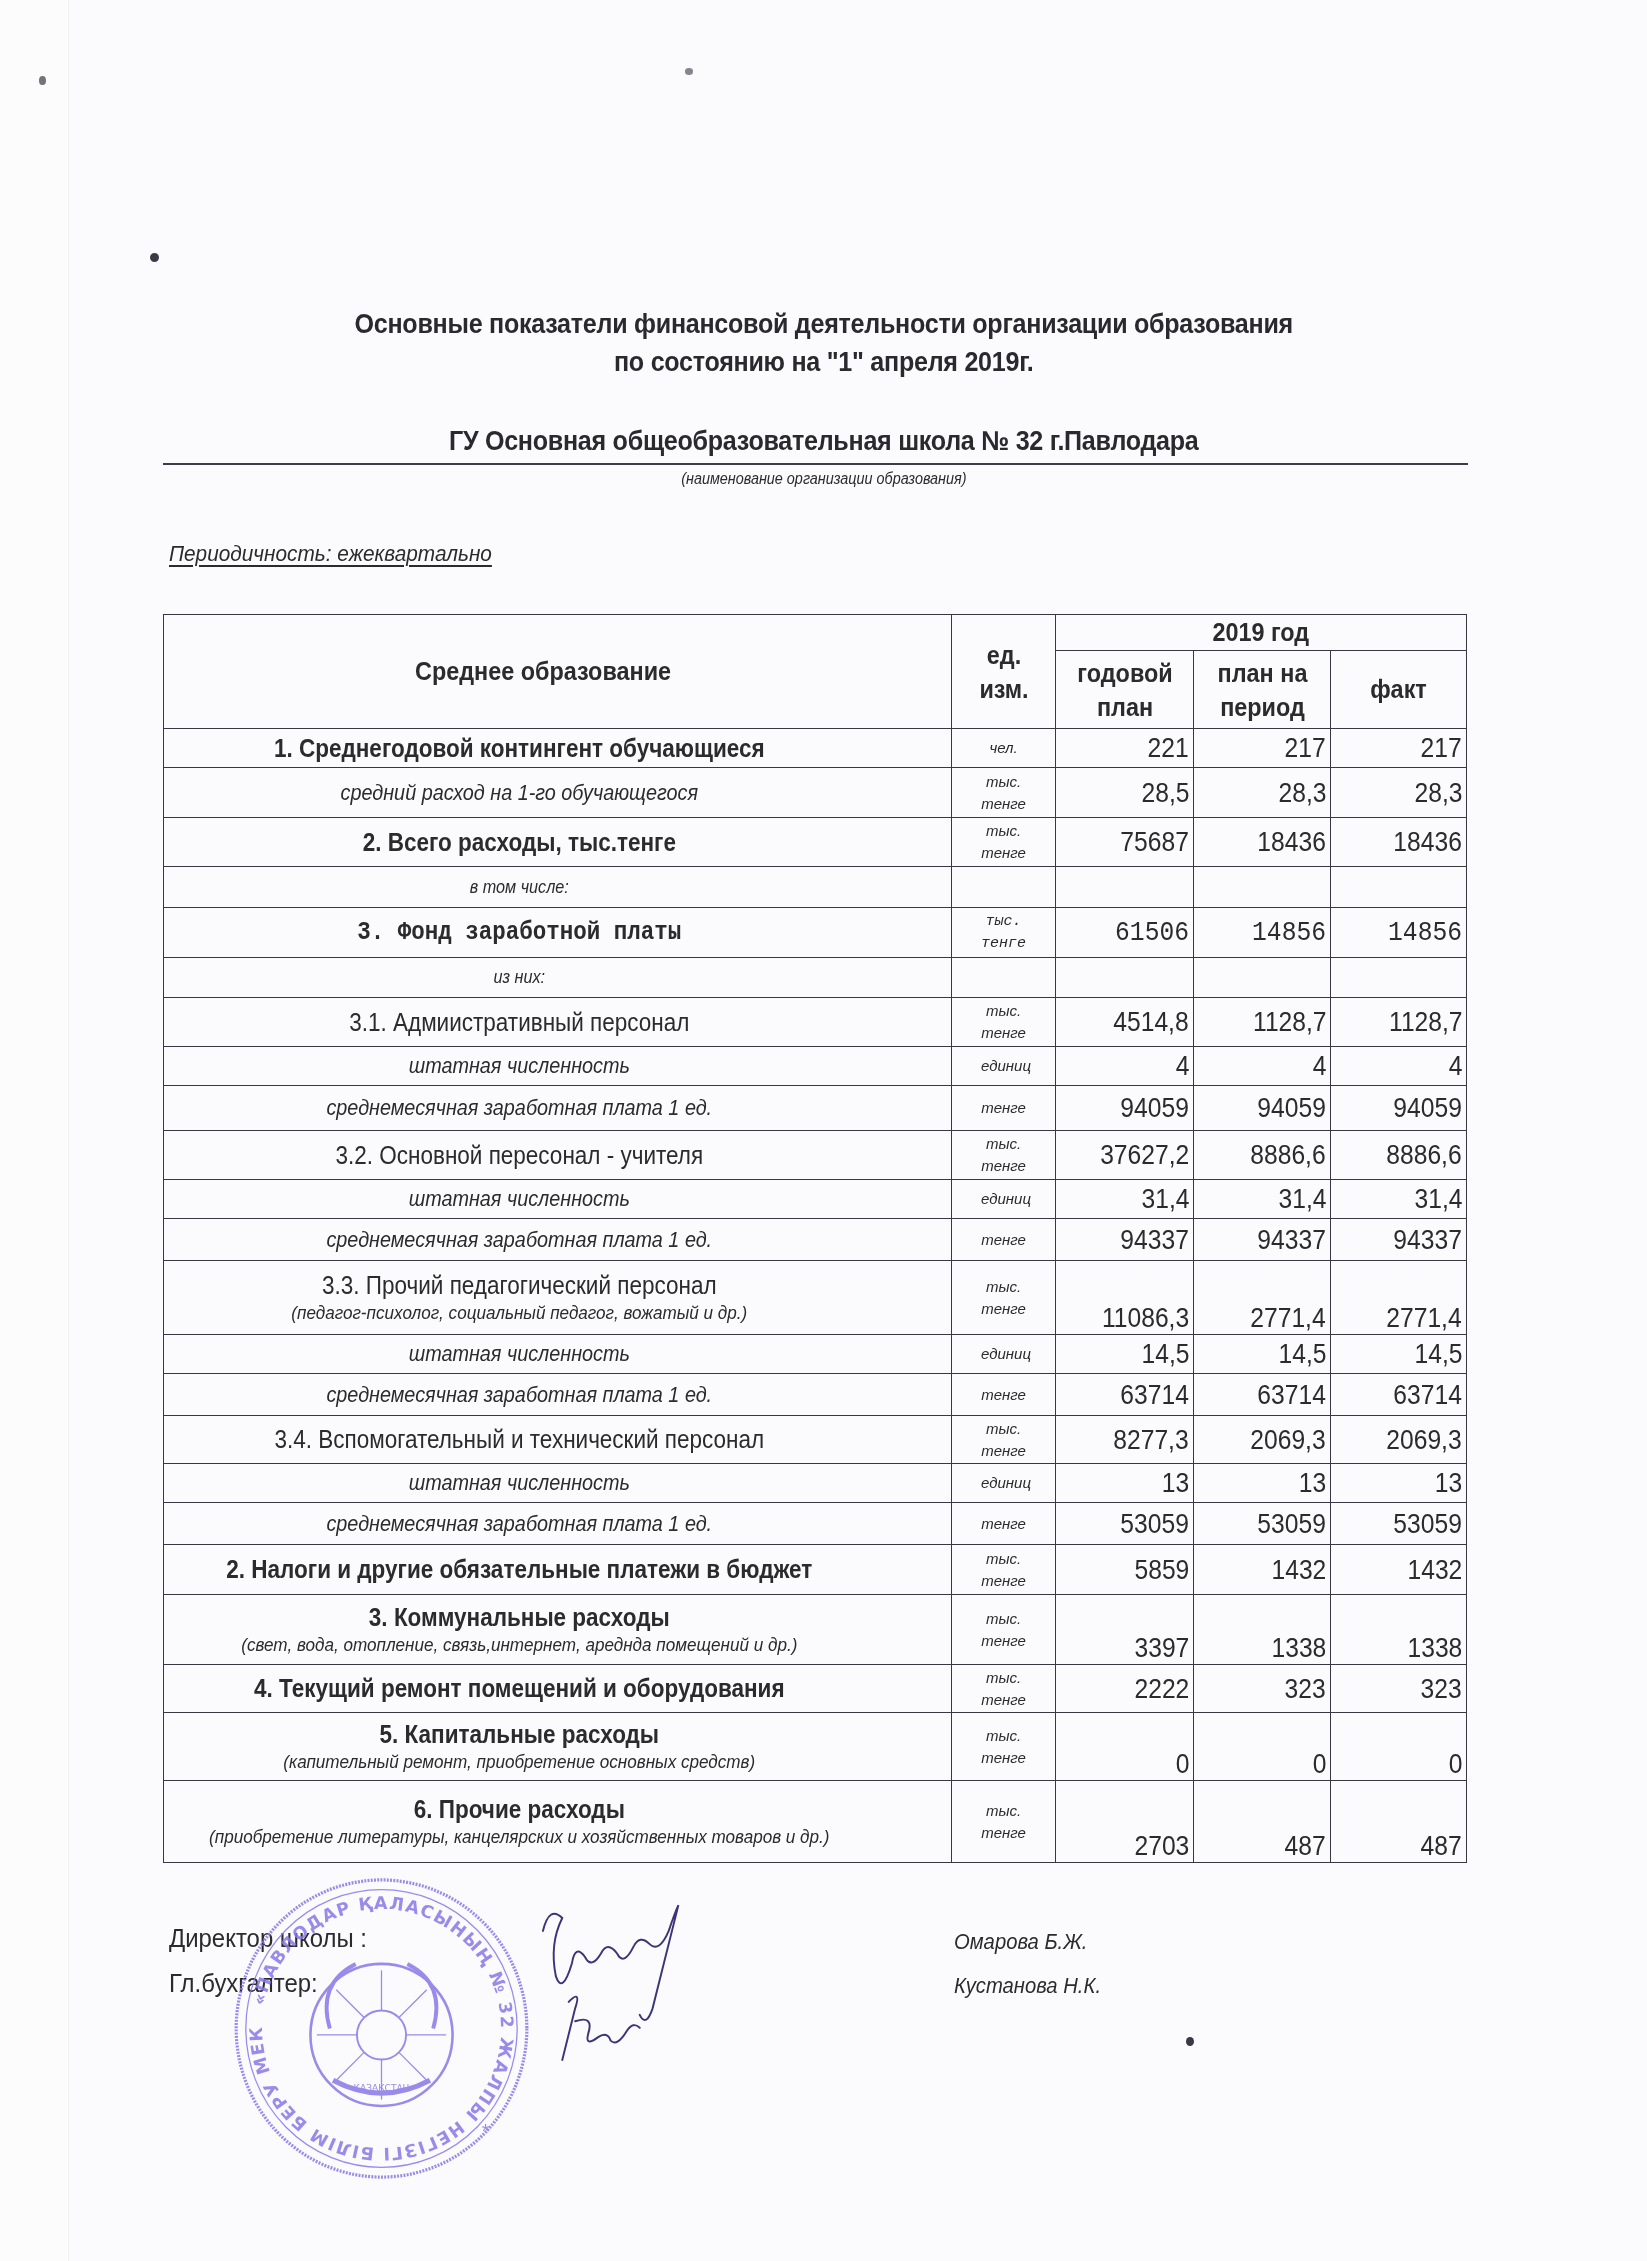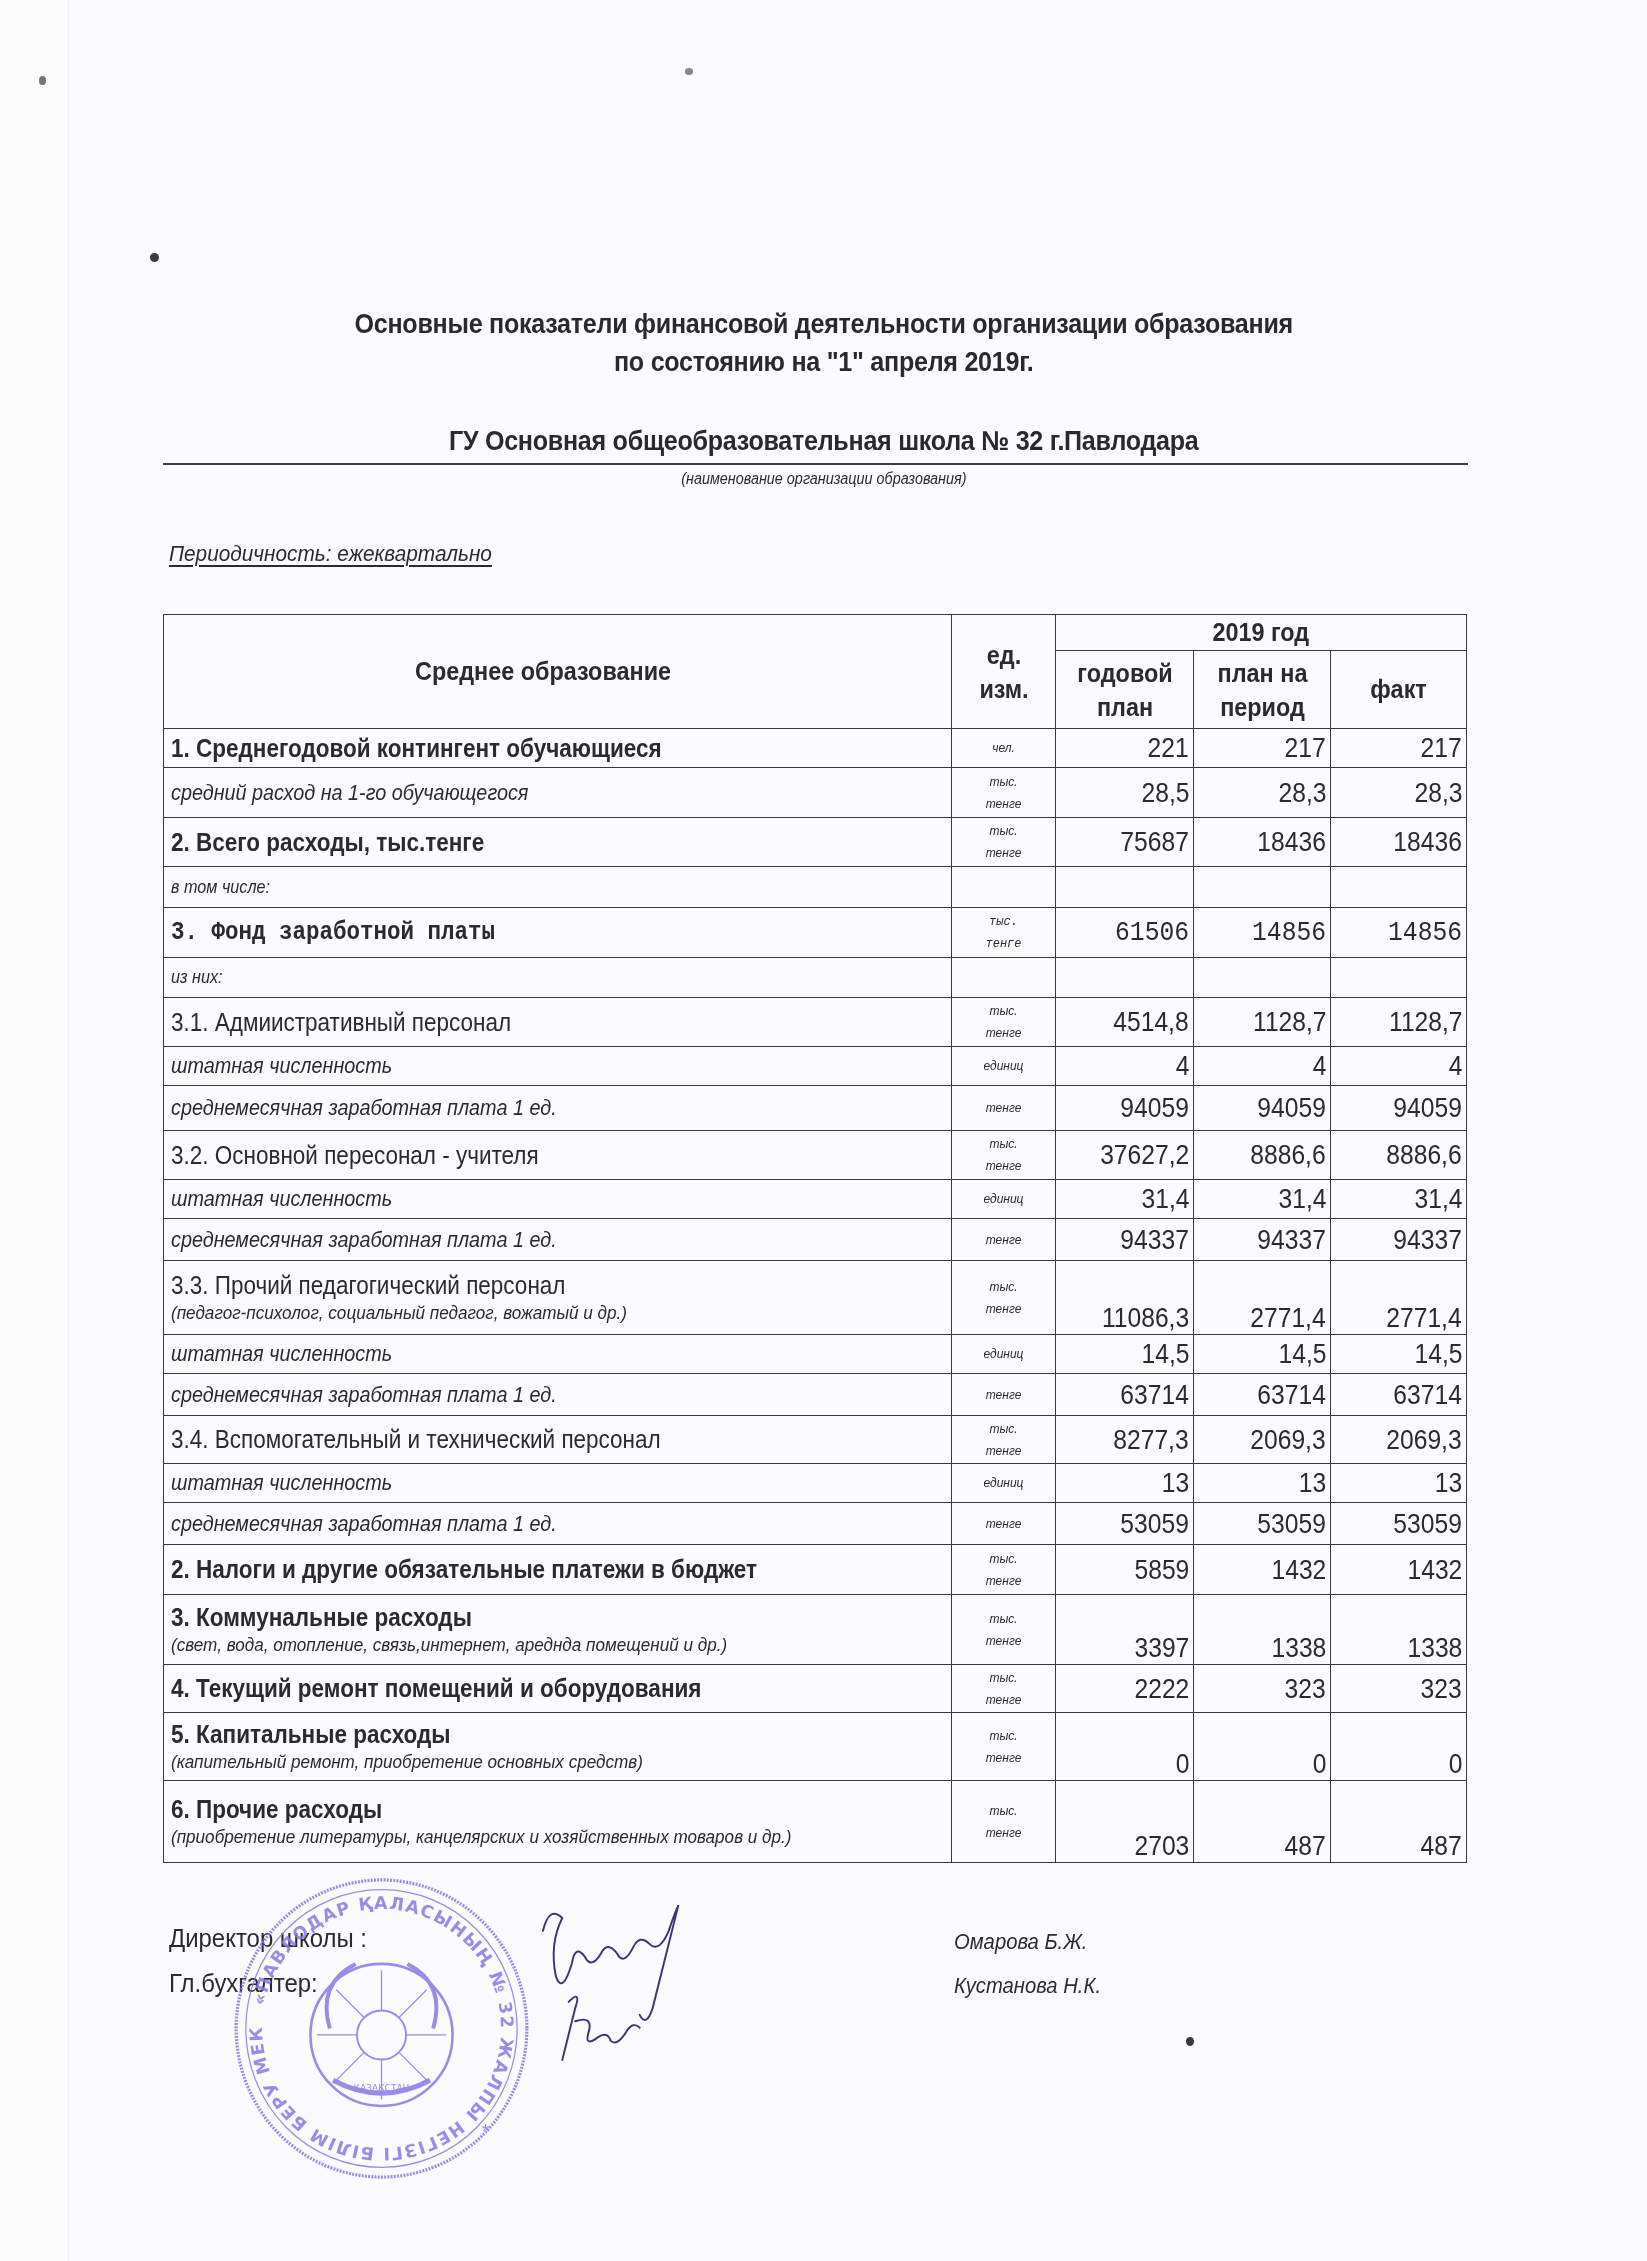--- a/index.html
+++ b/index.html
@@ -29,26 +29,26 @@
   table.grid td, table.grid th {
     border:1.9px solid #3a3744; padding:0 6.5px; vertical-align:middle;
     overflow:hidden; white-space:nowrap;
   }
   table.grid th { font-weight:bold; font-size:26px; text-align:center; line-height:35px; }
   .c-name { width:788px; }
   .c-unit { width:104px; }
   .c-v1 { width:138px; }
   .c-v2 { width:137px; }
   .c-v3 { width:136px; }
-  .lbl { font-size:25px; text-align:left; transform-origin:0 50%; }
+  .lbl { font-size:25px; text-align:center; transform-origin:0 50%; }
   .lbl.bold { font-weight:bold; }
   .lbl.ital { font-style:italic; font-size:22px; }
   .lbl .sub { display:block; font-style:italic; font-size:19px; font-weight:normal; }
   .lbl .main { display:block; }
-  .unit { font-style:italic; font-size:12px; text-align:center; line-height:22px; }
+  .unit { font-style:italic; font-size:15px; text-align:center; line-height:22px; }
   .num { font-size:28px; text-align:right; padding-right:3.9px !important; }
   .squash { display:inline-block; transform:scaleX(0.9); transform-origin:0 50%; }
   .squash-r { display:inline-block; transform:scaleX(0.88); transform-origin:100% 50%; }
 
   .sig-label { font-size:26px; transform:scaleX(0.92); transform-origin:0 0; }
   .sig-name { font-size:22px; font-style:italic; transform:scaleX(0.92); transform-origin:0 0; }
   .stamp { left:220px; top:1867px; width:323px; height:323px; }
   .signature { left:530px; top:1892px; width:271px; height:194px; }
 </style>
 </head>

